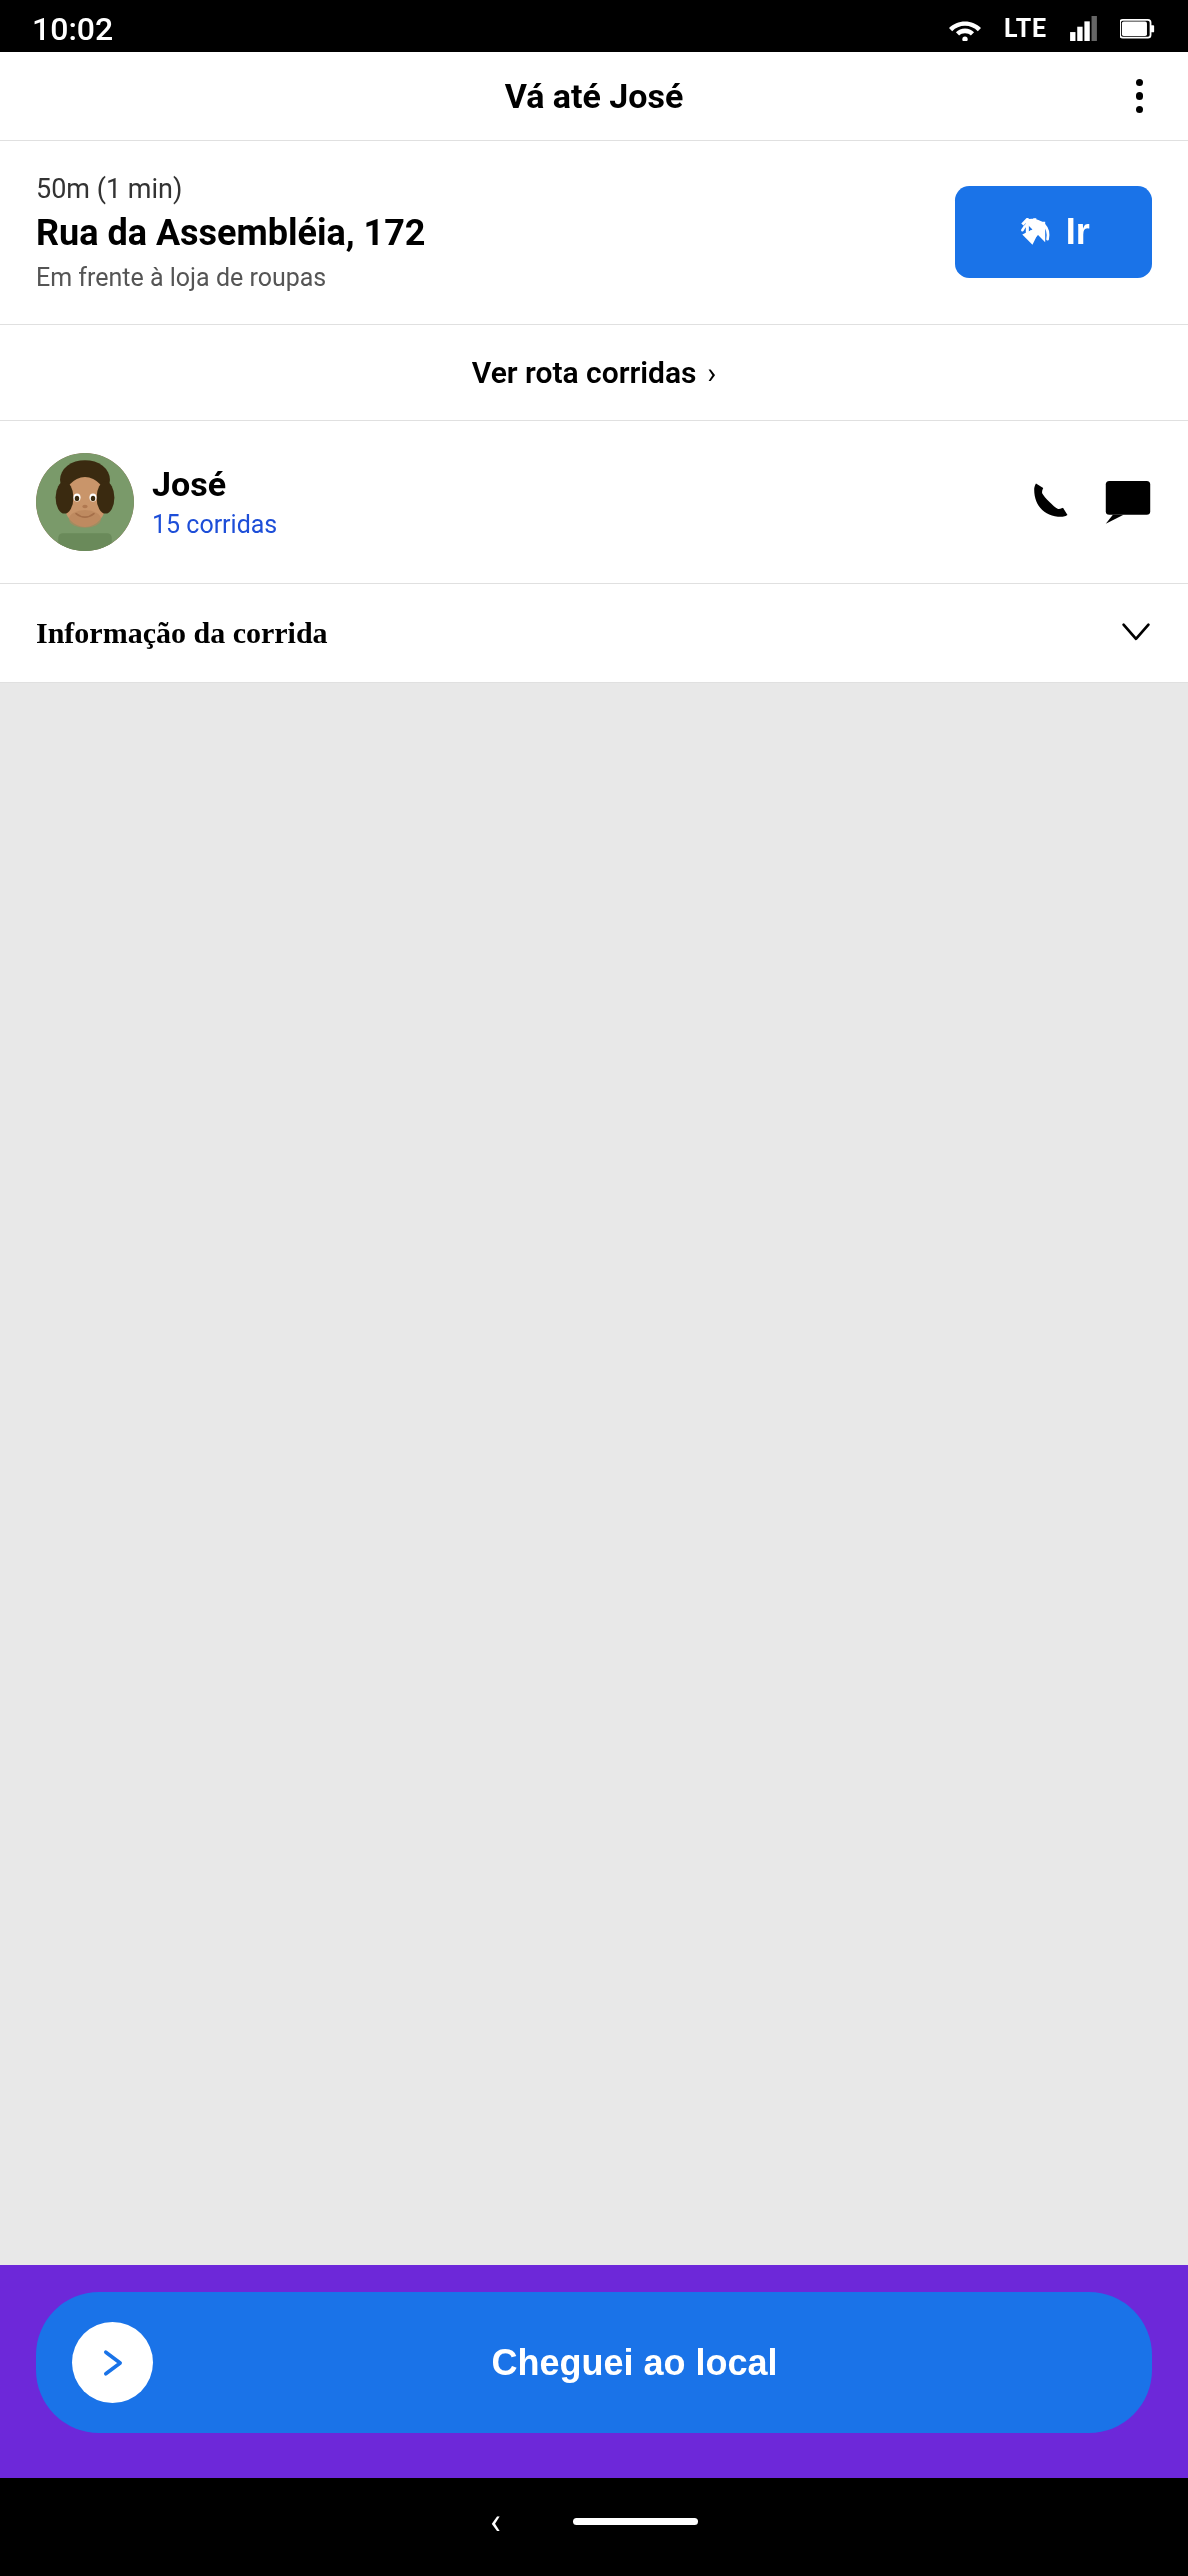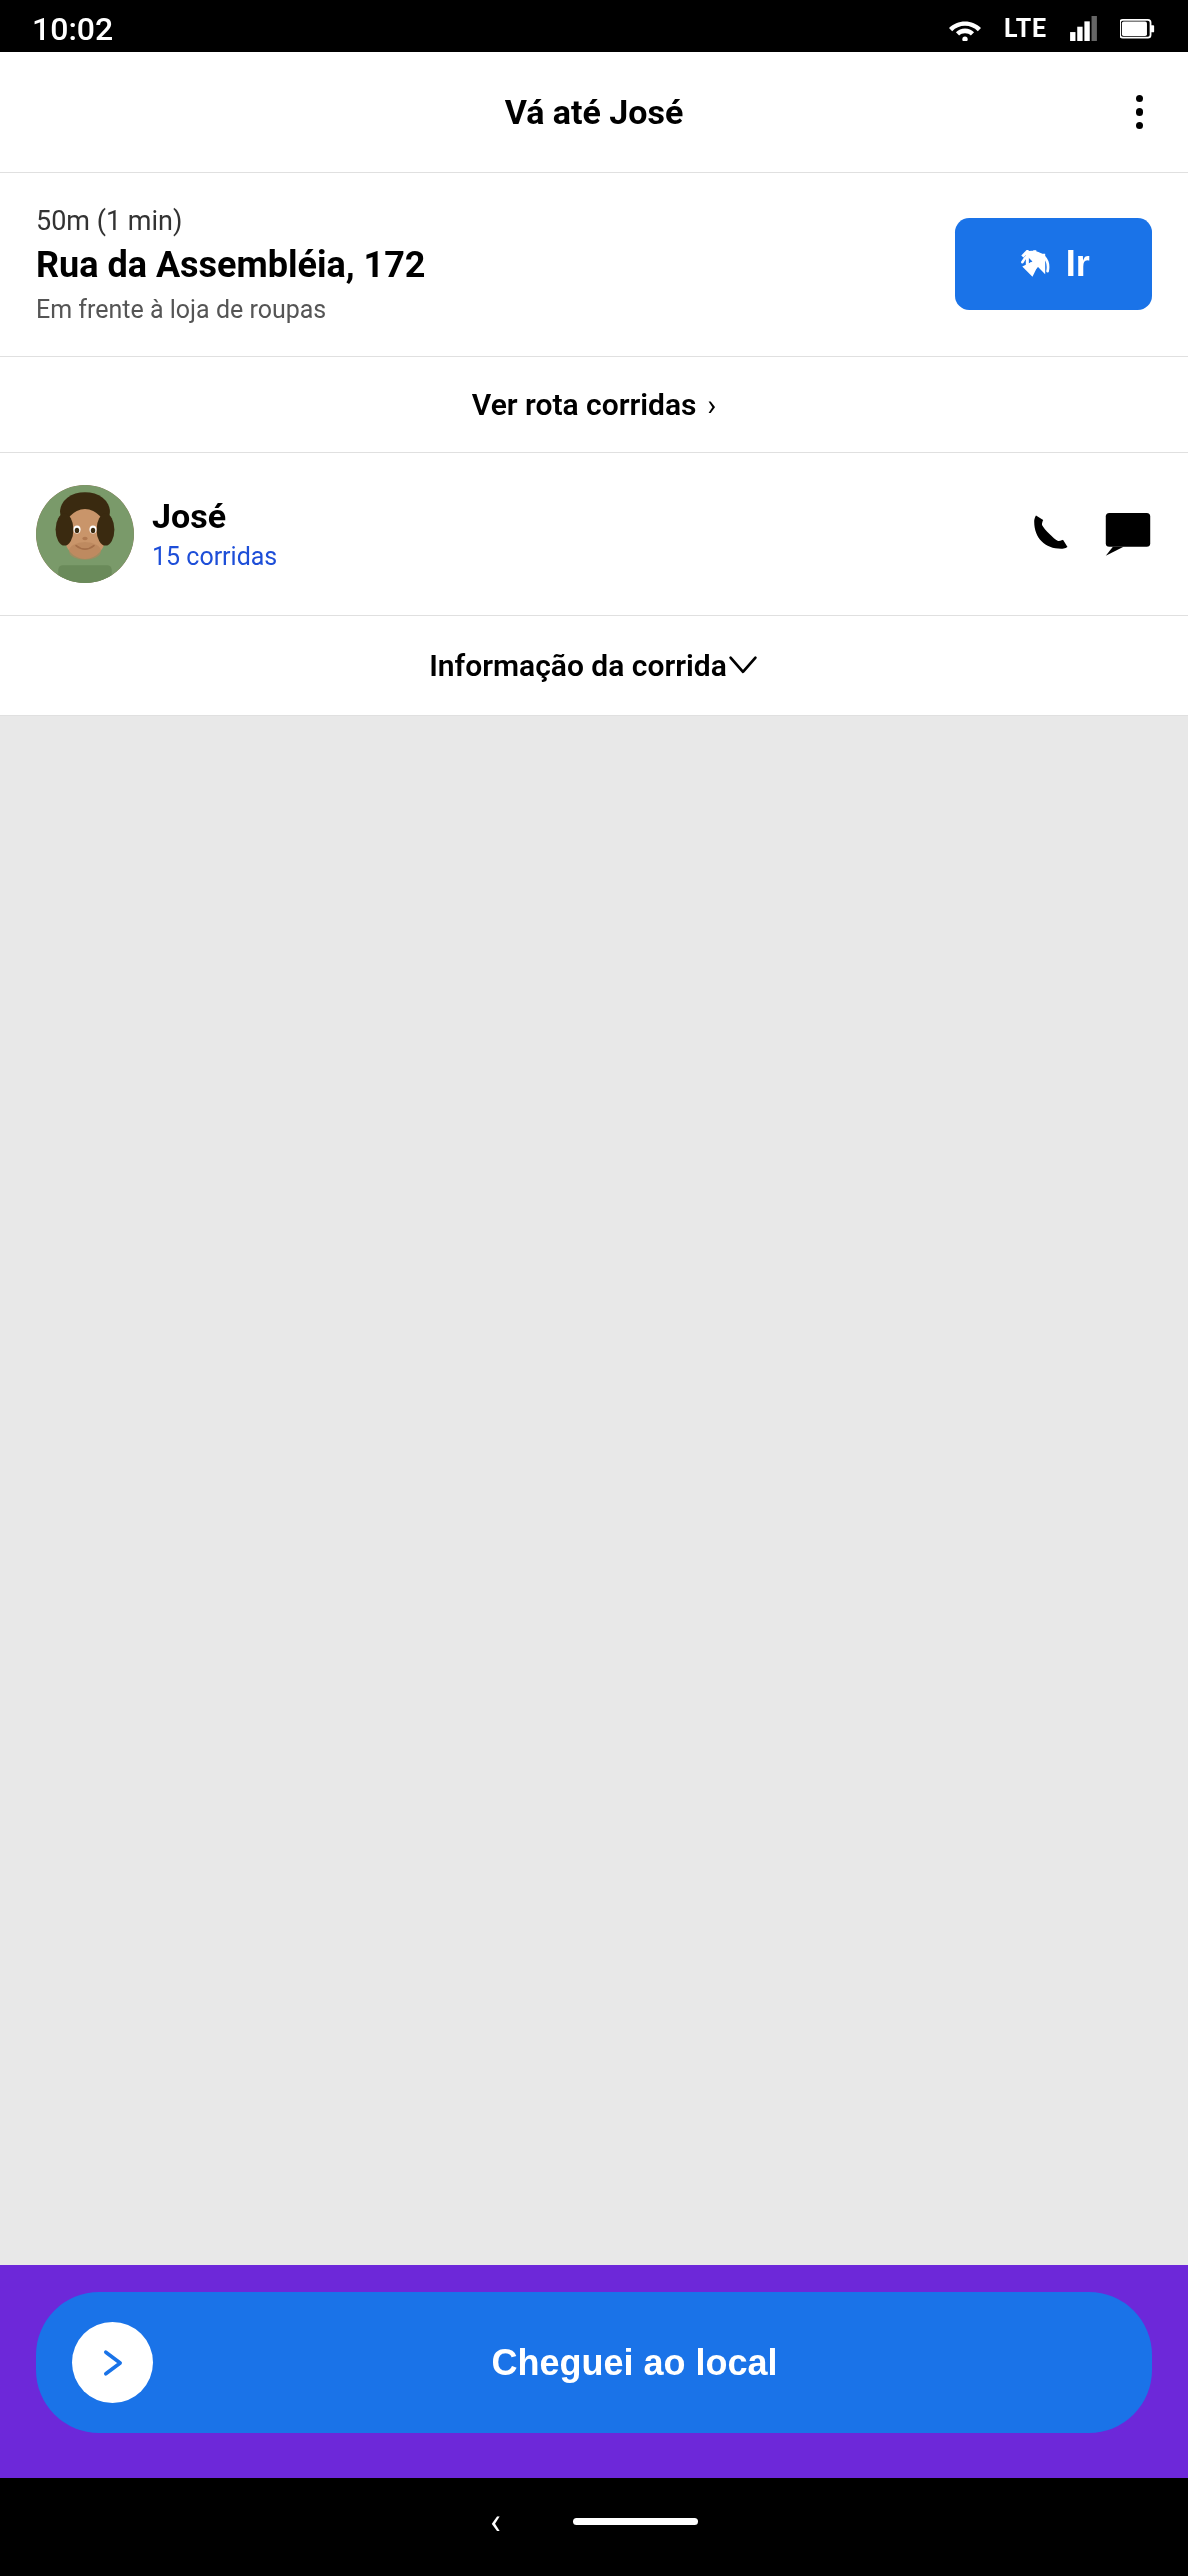--- a/index.html
+++ b/index.html
@@ -50,21 +50,21 @@
       flex: 1;
       display: flex;
       flex-direction: column;
     }
 
     
     .header {
       display: flex;
       align-items: center;
       justify-content: center;
-      padding: 40px 36px;
+      padding: 24px 36px;
       position: relative;
       border-bottom: 0.9px solid #e0e0e0;
     }
 
     .header-title {
       font-size: 34px;
       font-weight: 700;
       color: #000;
       text-align: center;
     }
@@ -222,24 +222,25 @@
       cursor: pointer;
       display: flex;
       align-items: center;
       justify-content: center;
     }
 
     
     .trip-info-section {
       display: flex;
       align-items: center;
-      justify-content: center;
+      justify-content: space-between;
       padding: 32px 36px;
       border-bottom: 0.9px solid #e0e0e0;
       cursor: pointer;
+      font-family: Liberation Serif, serif;
     }
 
     .trip-info-label {
       font-size: 30px;
       font-weight: 600;
       color: #000;
     }
 
     .chevron-down {
       font-size: 30px;

